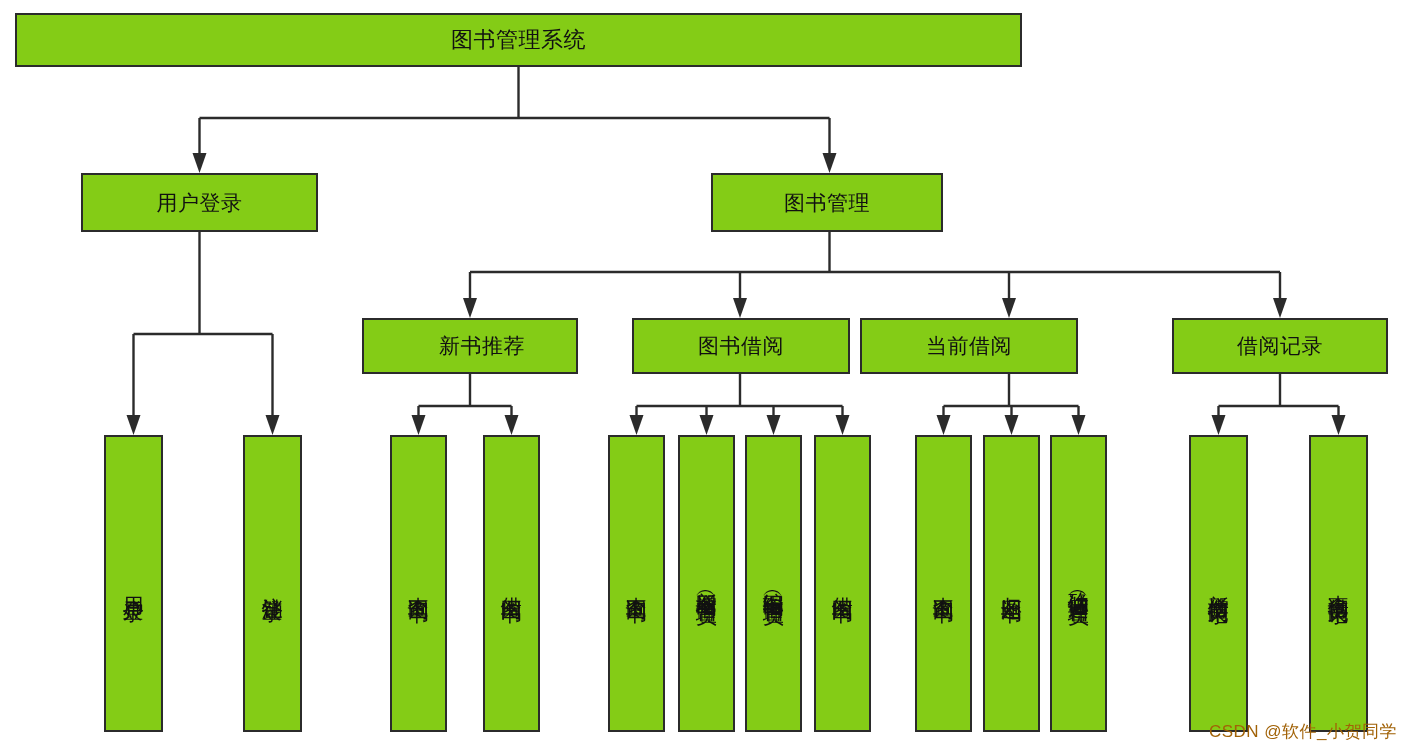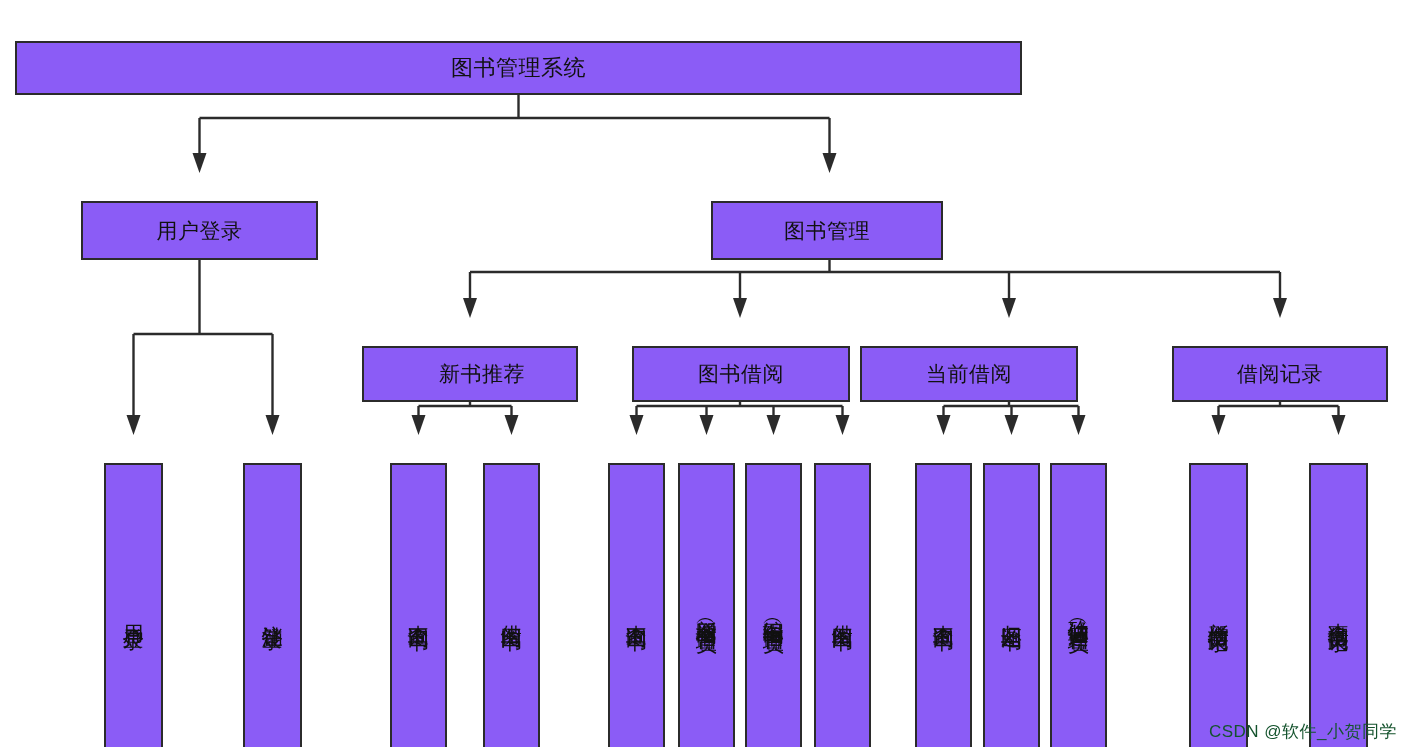--- a/index.html
+++ b/index.html
@@ -14,26 +14,25 @@
     position: relative;
     width: 1405px;
     height: 747px;
     background: #ffffff;
     overflow: hidden;
   }
   .node {
     position: absolute;
     box-sizing: border-box;
     border: 2px solid #2b2b2b;
-    background: #8b5cf6;
+    background: #84cc16;
     display: flex;
     align-items: center;
     justify-content: center;
     color: #111111;
-    margin-top: 28px;
   }
   .node-h {
     font-size: 21px;
     letter-spacing: 0.5px;
     white-space: nowrap;
   }
   .node-root {
     font-size: 22px;
   }
   .node-v {
@@ -68,21 +67,21 @@
     fill: none;
   }
   .arrowhead {
     fill: #2b2b2b;
   }
   .watermark {
     position: absolute;
     right: 8px;
     bottom: 4px;
     font-size: 17px;
-    color: #14532d;
+    color: #a16207;
     white-space: nowrap;
     letter-spacing: 0.5px;
   }
 </style>
 </head>
 <body>
 
 <div id="canvas">
 
   <svg class="wires" viewBox="0 0 1405 747" xmlns="http://www.w3.org/2000/svg">

